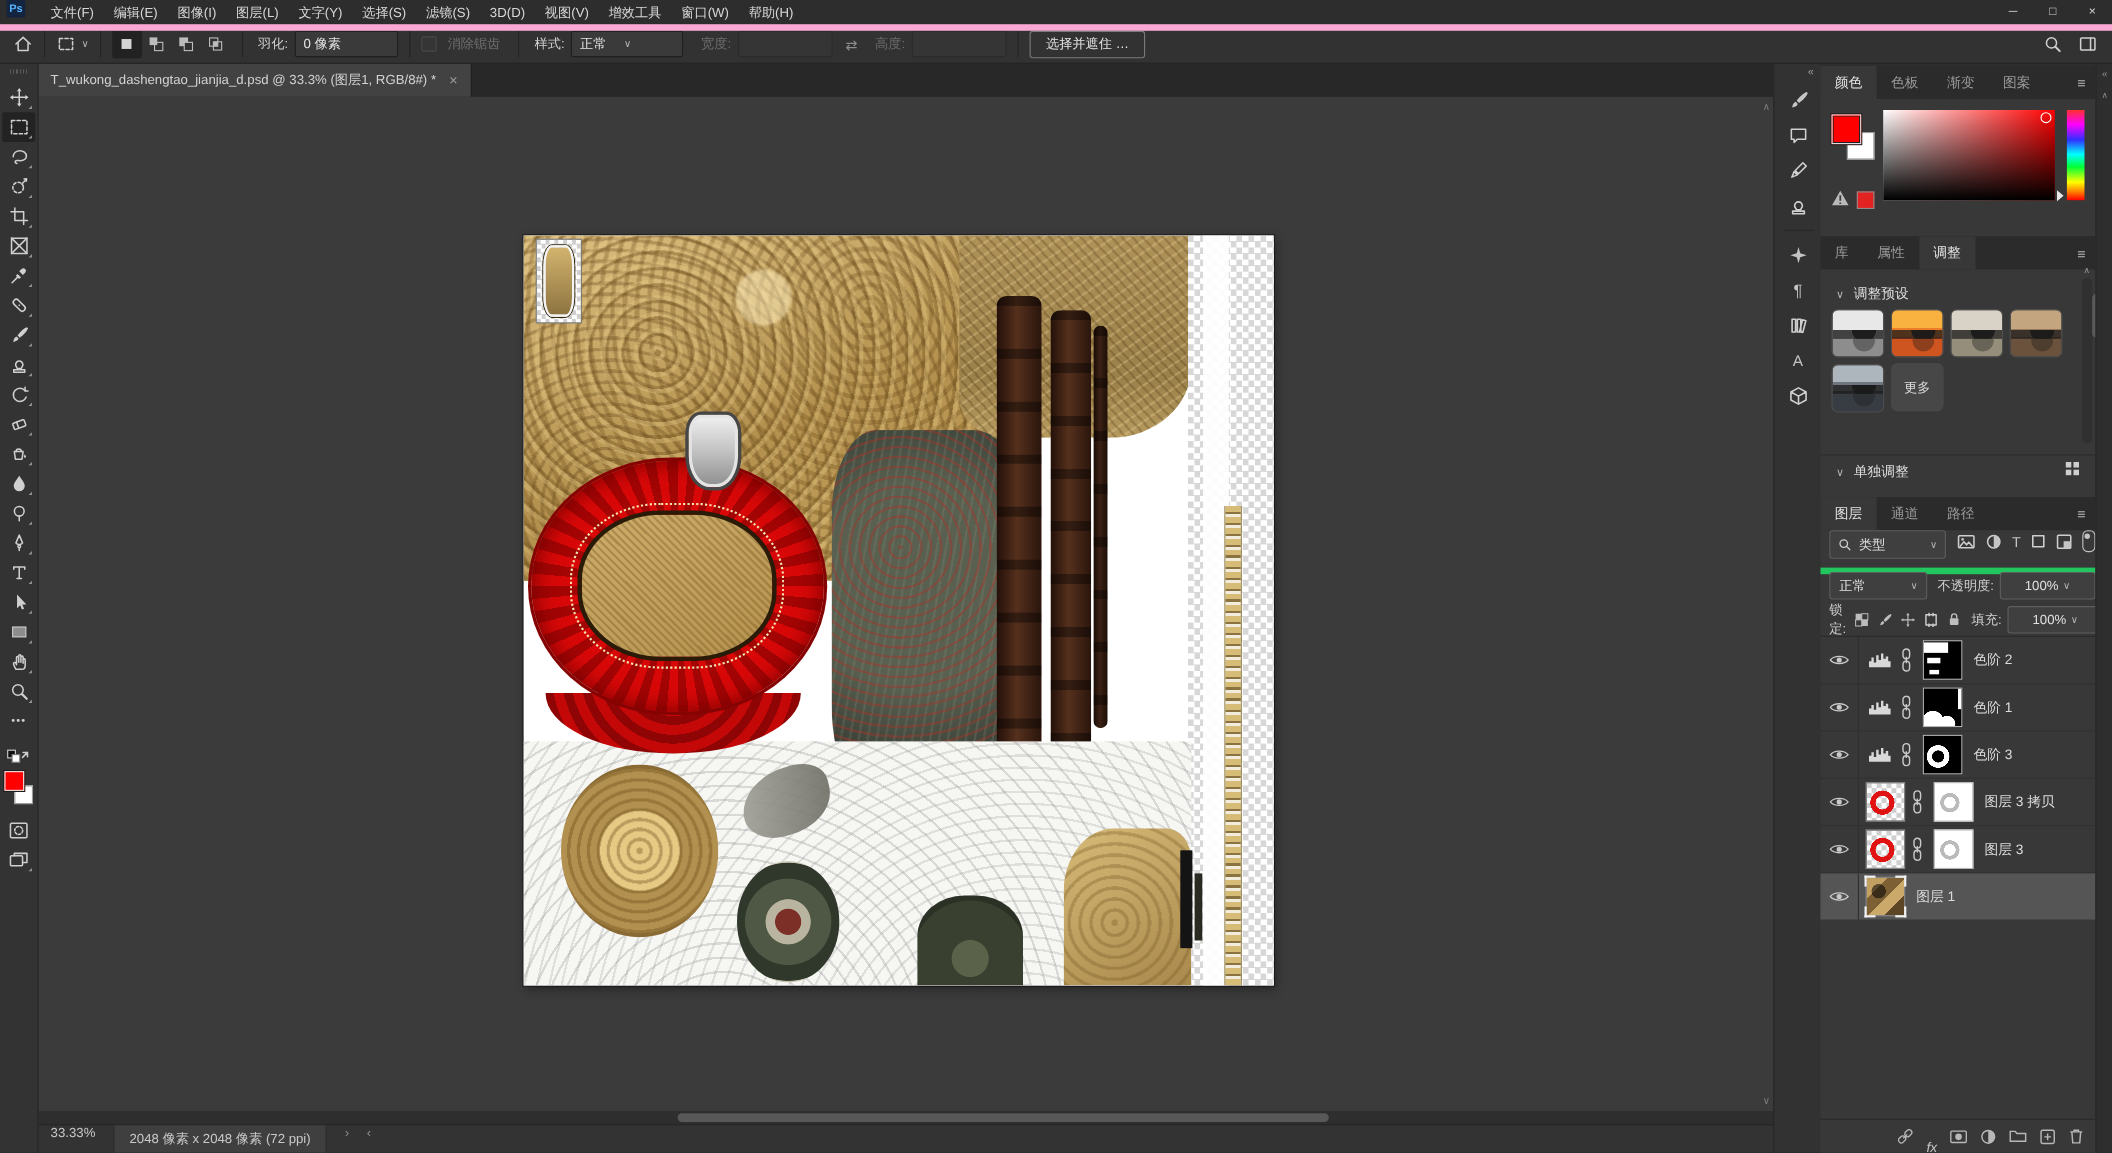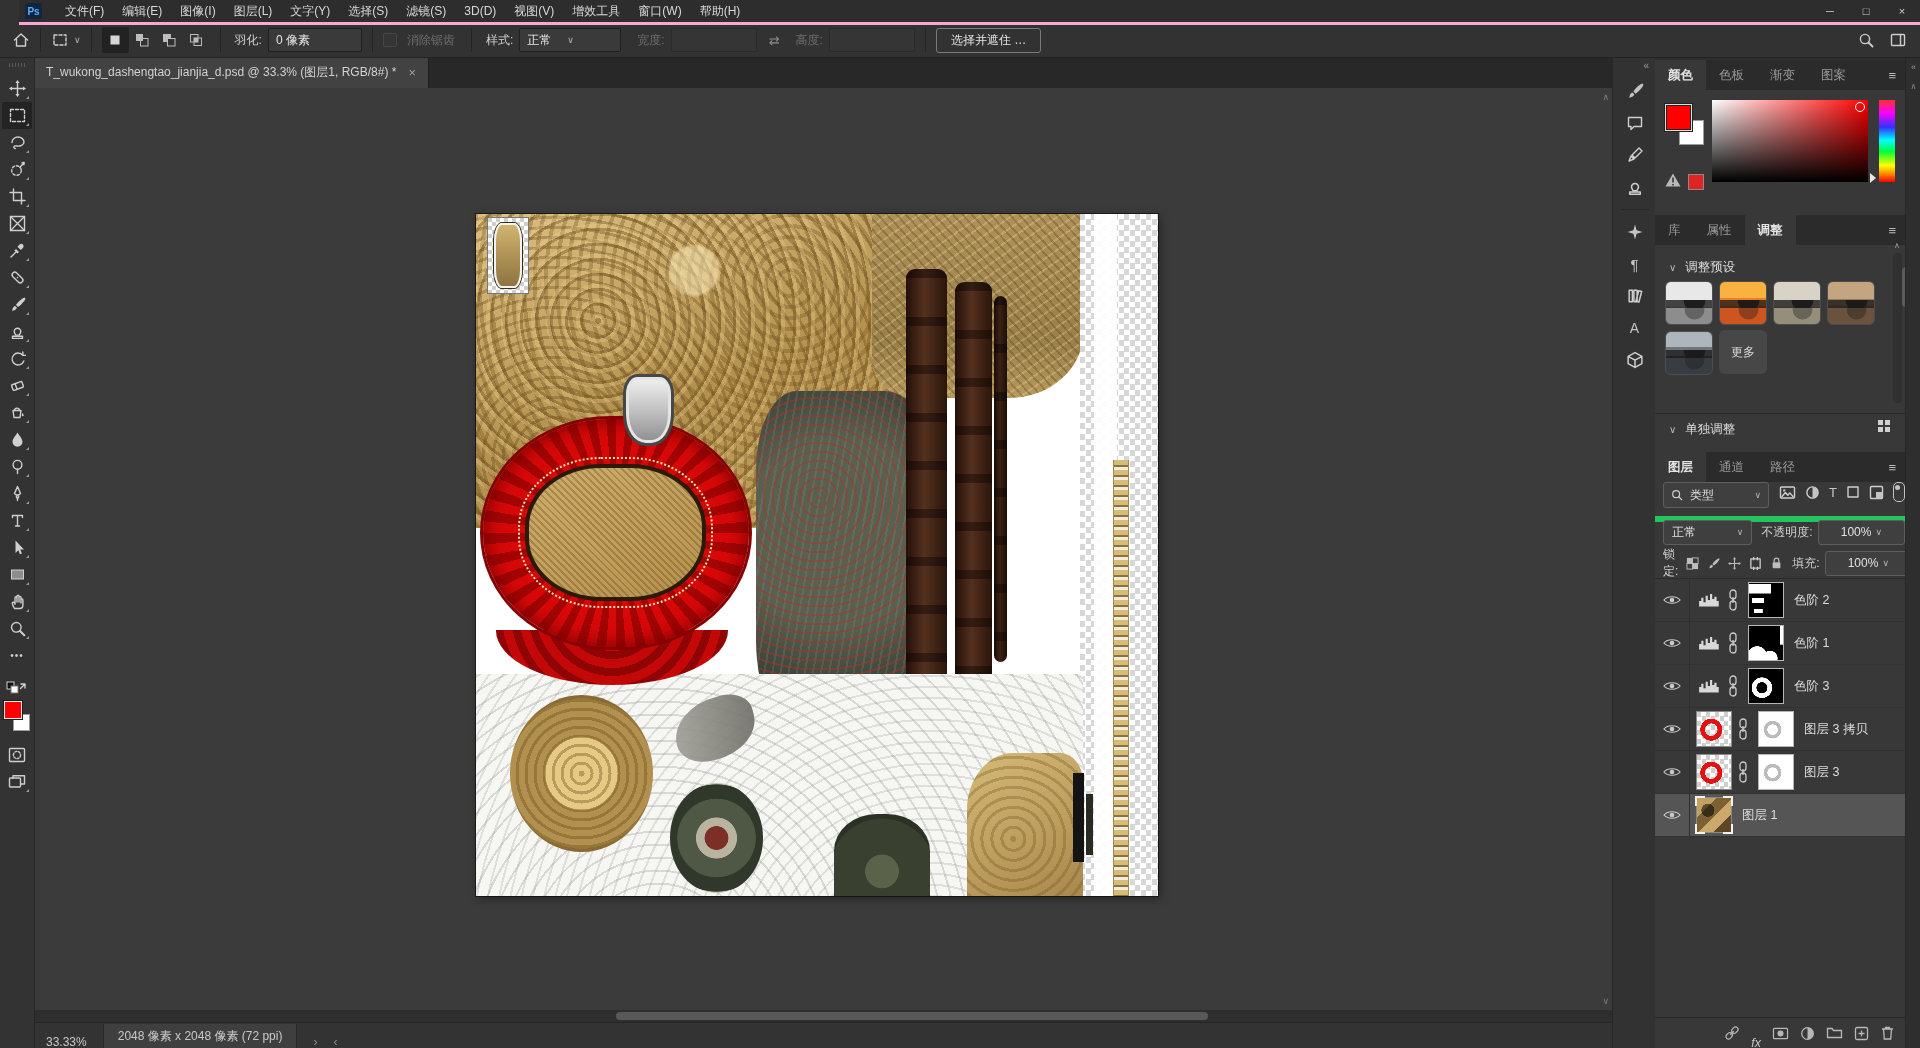--- a/index.html
+++ b/index.html
@@ -2,22 +2,22 @@
 <html><head>
 <meta charset="utf-8">
 <style>
   html,body{margin:0;padding:0;background:#222;}
   #root{position:relative;width:1920px;height:1048px;background:#323232;overflow:hidden;
         font-family:"Liberation Sans",sans-serif;color:#d6d6d6;font-size:13px;}
   svg{display:block;}
   .ic{stroke:#cfcfcf;fill:none;stroke-width:1.4;stroke-linecap:round;stroke-linejoin:round;}
 
   
-  .menubar{position:absolute;top:0;left:0;right:0;height:22px;background:#2d2d2d;border-bottom:3px solid #f9a8d4;
-           display:flex;align-items:center;font-size:12px;color:#d8d8d8;z-index:30;margin-left:19px;}
+  .menubar{position:absolute;top:0;left:0;right:0;height:22px;background:#2d2d2d;border-bottom:6px solid #f9a8d4;
+           display:flex;font-size:12px;color:#d8d8d8;z-index:30;}
   .ps-logo{width:17px;height:16px;background:#13243f;color:#53b2ff;font-size:10px;font-weight:bold;
            display:flex;align-items:center;justify-content:center;border-radius:2px;margin:0 14px 0 6px;}
   .menu-item{padding:0 9px;line-height:22px;white-space:nowrap;}
   .win-btns{margin-left:auto;display:flex;height:22px;}
   .win-btn{width:36px;display:flex;align-items:center;justify-content:center;color:#cfcfcf;font-size:11px;}
 
   
   .optionsbar{position:absolute;top:23px;left:0;right:0;height:34px;background:#323232;border-bottom:1px solid #232323;
               display:flex;align-items:center;font-size:12px;color:#cfcfcf;z-index:29;}
   .ob-sep{width:1px;height:24px;background:#232323;margin:0 10px;}
@@ -60,21 +60,21 @@
 
   
   .canvas-area{position:absolute;left:34px;top:88px;width:1578px;height:922px;background:#3b3b3b;overflow:hidden;}
   .vscroll-up{position:absolute;right:3px;top:4px;color:#7e7e7e;font-size:9px;}
   .vscroll-dn{position:absolute;right:3px;bottom:4px;color:#7e7e7e;font-size:9px;}
   .hscroll{position:absolute;left:34px;top:1010px;width:1578px;height:12px;background:#2e2e2e;}
   .hthumb{position:absolute;left:582px;top:2px;width:592px;height:8px;background:#585858;border-radius:4px;}
 
   
   .statusbar{position:absolute;left:34px;top:1022px;width:1578px;height:26px;background:#333333;border-top:1px solid #262626;
-             display:flex;align-items:flex-end;font-size:12px;color:#c9c9c9;}
+             display:flex;align-items:flex-start;font-size:12px;color:#c9c9c9;}
   .sb-zoom{margin-left:12px;}
   .sb-info{margin-left:16px;background:#3f3f3f;border-left:1px solid #2a2a2a;border-right:1px solid #2a2a2a;
            padding:4px 14px;}
   .sb-chev{margin-left:16px;color:#8f8f8f;font-size:12px;}
 
   
   .psd-image{position:absolute;left:442px;top:126px;width:682px;height:682px;background:#ffffff;
              box-shadow:0 0 0 1px rgba(0,0,0,.5),2px 3px 9px rgba(0,0,0,.4);overflow:hidden;}
   .tx{position:absolute;}
   .checker{background:repeating-conic-gradient(#ffffff 0 25%,#d2d2d2 0 50%) 0 0/12px 12px;}
@@ -152,21 +152,21 @@
         display:flex;flex-direction:column;align-items:center;z-index:20;}
   .dock-collapse{align-self:flex-end;margin:3px 7px 4px 0;color:#9a9a9a;font-size:10px;}
   .dock-ic{width:26px;height:26px;margin:3px 0;display:flex;align-items:center;justify-content:center;color:#c4c4c4;}
   .dock-sep{width:28px;height:1px;background:#272727;margin:6px 0;}
 
   
   .panels{position:absolute;left:1655px;top:57px;width:250px;bottom:0;background:#2e2e2e;z-index:20;}
   .panel{position:absolute;left:0;right:0;background:#383838;border-bottom:1px solid #242424;}
   .panel-tabs{height:30px;background:#2b2b2b;display:flex;align-items:stretch;font-size:12.5px;color:#9b9b9b;}
   .ptab{padding:0 13px;display:flex;align-items:center;white-space:nowrap;}
-  .ptab.active{background:#383838;color:#e4e4e4;font-weight:bold;}
+  .ptab.active{background:#383838;color:#e4e4e4;}
   .ptab-menu{margin-left:auto;margin-right:9px;align-self:center;color:#b9b9b9;font-size:13px;}
 
   
   .p-color{top:3px;height:155px;}
   .fg-swatch{position:absolute;left:10px;top:44px;width:25px;height:25px;background:#ff0000;border:1px solid #dddddd;
              box-shadow:0 0 0 1px #222,inset 0 0 0 1px #222;z-index:2;}
   .bg-swatch{position:absolute;left:24px;top:60px;width:23px;height:23px;background:#ffffff;border:1px solid #9c9c9c;}
   .warn-tri{position:absolute;left:9px;top:112px;}
   .warn-sw{position:absolute;left:33px;top:114px;width:14px;height:14px;background:#e32222;border:1px solid #8b8b8b;}
   .sat-box{position:absolute;left:57px;top:40px;width:156px;height:82px;

